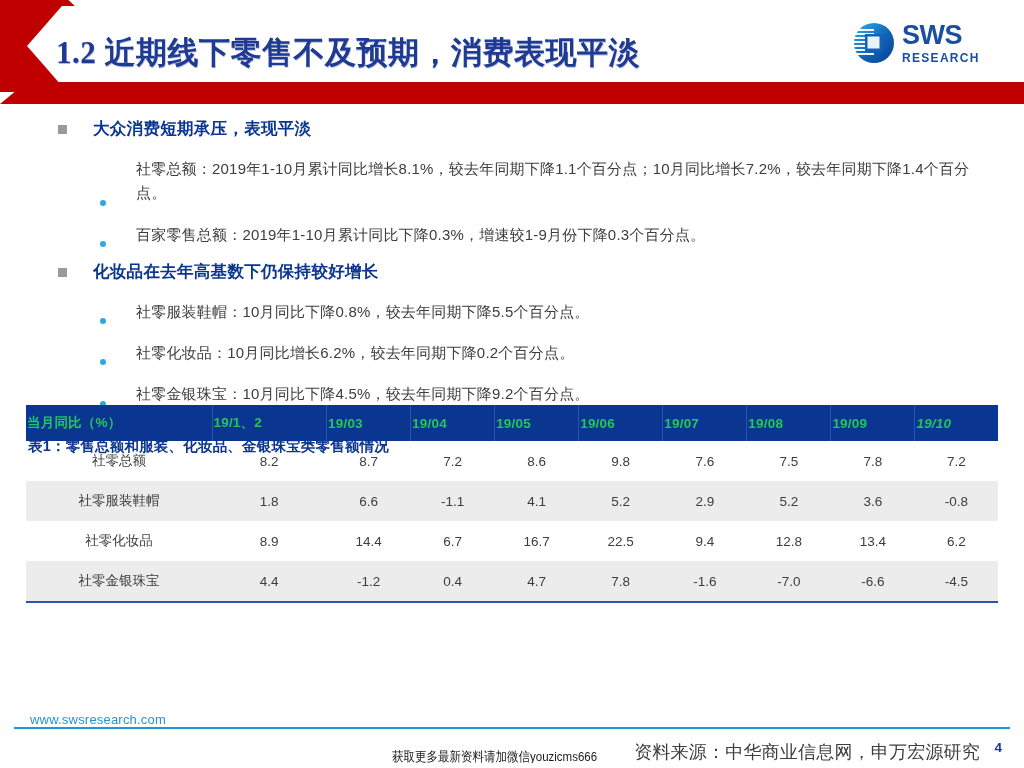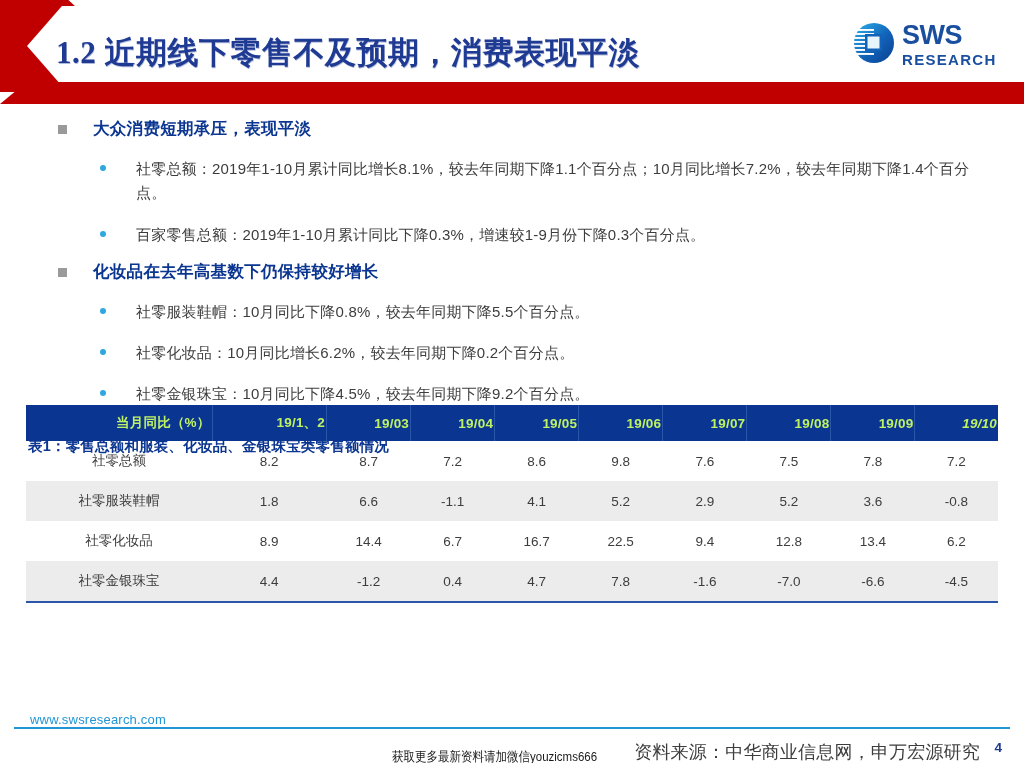--- a/index.html
+++ b/index.html
@@ -77,21 +77,21 @@
   .logo-sws {
     font-family: "Liberation Sans", sans-serif;
     font-size: 27px;
     font-weight: bold;
     color: #1a4fa0;
     letter-spacing: -0.5px;
     line-height: 1;
   }
   .logo-research {
     font-family: "Liberation Sans", sans-serif;
-    font-size: 15px;
+    font-size: 12px;
     font-weight: bold;
     color: #1a4fa0;
     letter-spacing: 1.3px;
     line-height: 1;
     margin-top: 3px;
   }
 
   
   .content {
     position: absolute;
@@ -114,21 +114,21 @@
   }
   .lvl1 .txt {
     font-size: 16.5px;
     font-weight: bold;
     color: #0a3590;
     letter-spacing: 0.3px;
   }
 
   .lvl2 {
     display: flex;
-    align-items: flex-start;
+    align-items: flex-end;
     margin-left: 100px;
     margin-top: 17px;
     max-width: 890px;
   }
   .lvl2 .dot {
     width: 6px; height: 6px;
     border-radius: 50%;
     background: #2fa8e0;
     margin-top: 8px;
     margin-right: 30px;
@@ -153,25 +153,25 @@
   table.data {
     position: absolute;
     left: 26px;
     top: 405px;
     width: 972px;
     border-collapse: collapse;
     font-size: 13.5px;
   }
   table.data thead th {
     background: #0a3590;
-    color: #bef264;
+    color: #22c55e;
     font-weight: bold;
     font-size: 13.5px;
     height: 34px;
-    text-align: right;
+    text-align: left;
     border-right: 1px solid #2a55a8;
     letter-spacing: 0.2px;
   }
   table.data thead th:last-child { border-right: none; font-style: italic; }
   table.data tbody td {
     height: 38px;
     text-align: center;
     color: #3d3d3d;
     font-size: 13.5px;
   }

